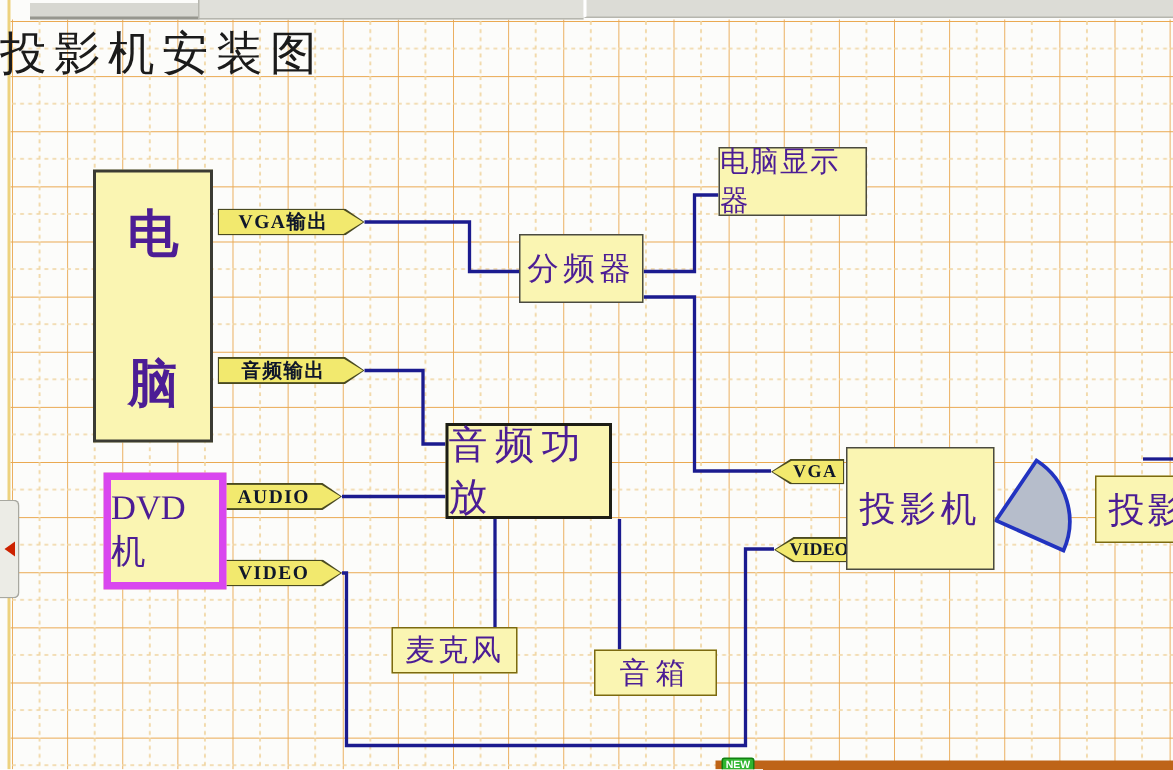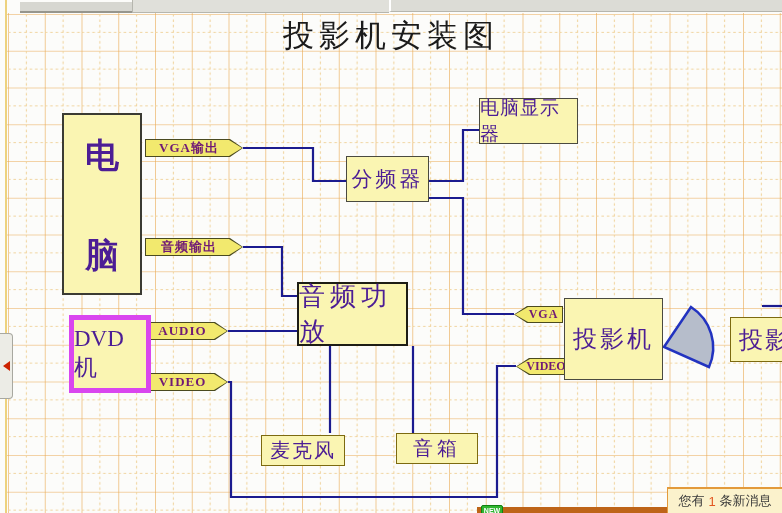--- a/index.html
+++ b/index.html
@@ -13,47 +13,47 @@
   #tbC{left:389px;top:0;width:393px;height:12px;background:#DCDCD6;border-left:2px solid #FFFFFF;border-bottom:1px solid #B6B6AE;}
 
   #margin-line{position:absolute;left:5px;top:0;width:2px;height:513px;background:#EDD27E;}
 
   
   #side-tab{position:absolute;left:0;top:333px;width:13px;height:66px;background:#ECECE6;
             border:1px solid #A8A8A0;border-left:none;border-radius:0 4px 4px 0;box-sizing:border-box;}
   #side-tab .arrow{position:absolute;left:3px;top:27px;width:0;height:0;
             border-top:5px solid transparent;border-bottom:5px solid transparent;border-right:7px solid #CC2200;}
 
-  #title{position:absolute;left:0;top:15px;width:782px;text-align:center;
+  #title{position:absolute;left:0;top:15px;width:782px;text-align:left;
          font-size:31px;letter-spacing:5px;color:#1b1b1b;}
 
   svg.layer{position:absolute;left:0;top:0;}
 
   
   .node{position:absolute;background:#FAF5B2;box-sizing:border-box;display:flex;
         align-items:center;justify-content:center;color:#4c1d95;z-index:10;}
   #computer{left:62px;top:113px;width:80px;height:182px;border:2px solid #3B3B33;
             flex-direction:column;justify-content:space-between;padding:18px 0 14px 0;
             font-size:34px;font-weight:bold;}
   #dvd{left:58px;top:315px;width:82px;height:78px;border:5px solid #d946ef;
        font-size:23px;font-family:"Liberation Serif",serif;margin-left:11px;}
   #splitter{left:346px;top:156px;width:83px;height:46px;border:1px solid #4A4A40;font-size:21px;letter-spacing:3px;}
   #monitor{left:479px;top:98px;width:99px;height:46px;border:1px solid #4A4A40;font-size:19px;letter-spacing:1px;}
   #amp{left:297px;top:282px;width:111px;height:64px;border:2px solid #1D1D15;font-size:26px;letter-spacing:5px;}
-  #mic{left:261px;top:435px;width:84px;height:31px;border:1px solid #7C6A10;font-size:20px;letter-spacing:2px;}
+  #mic{left:261px;top:418px;width:84px;height:31px;border:1px solid #7C6A10;font-size:20px;letter-spacing:2px;}
   #speaker{left:396px;top:433px;width:82px;height:31px;border:1px solid #7C6A10;font-size:20px;letter-spacing:4px;}
   #projector{left:564px;top:298px;width:99px;height:82px;border:1px solid #4A4A40;font-size:24px;letter-spacing:3px;}
   #screen{left:730px;top:317px;width:70px;height:45px;border:1px solid #7C6A10;font-size:24px;letter-spacing:2px;justify-content:flex-start;padding-left:8px;}
 
   
   .tag{position:absolute;z-index:9;}
   .tag .shape,.tag .fill{position:absolute;}
   .tag .shape{inset:0;background:#4A4A20;}
   .tag .fill{inset:1px;background:#F2E96E;display:flex;align-items:center;justify-content:center;
-             font-family:"Liberation Serif",serif;font-weight:bold;font-size:13px;color:#701a75;letter-spacing:1px;}
+             font-family:"Liberation Serif",serif;font-weight:bold;font-size:13px;color:#0f172a;letter-spacing:1px;}
   .tag.r .shape,.tag.r .fill{clip-path:polygon(0 0,calc(100% - 13px) 0,100% 50%,calc(100% - 13px) 100%,0 100%);}
   .tag.r .fill{padding-right:10px;}
   .tag.l .shape,.tag.l .fill{clip-path:polygon(13px 0,100% 0,100% 100%,13px 100%,0 50%);}
   .tag.l .fill{padding-left:10px;}
   #tag-vga-out{left:145px;top:139px;width:98px;height:18px;}
   #tag-audio-out{left:145px;top:238px;width:98px;height:18px;}
   #tag-audio{left:147px;top:322px;width:81px;height:18px;}
   #tag-video{left:147px;top:373px;width:81px;height:18px;}
   #tag-vga-in{left:514px;top:306px;width:49px;height:17px;z-index:8;}
   #tag-vga-in .fill{font-size:12px;}
@@ -161,19 +161,14 @@
     <span class="shape"></span>
     <span class="fill">VGA</span>
   </div>
   <div id="tag-video-in" class="tag l">
     <span class="shape"></span>
     <span class="fill">VIDEO</span>
   </div>
 
   <div id="bottom-strip"></div>
   <div id="new-badge">NEW</div>
-  <div id="toast">
-    <span>您有</span>
-    <span class="cnt">1</span>
-    <span>条新消息</span>
-  </div>
 
 </div>
 
 </body></html>

